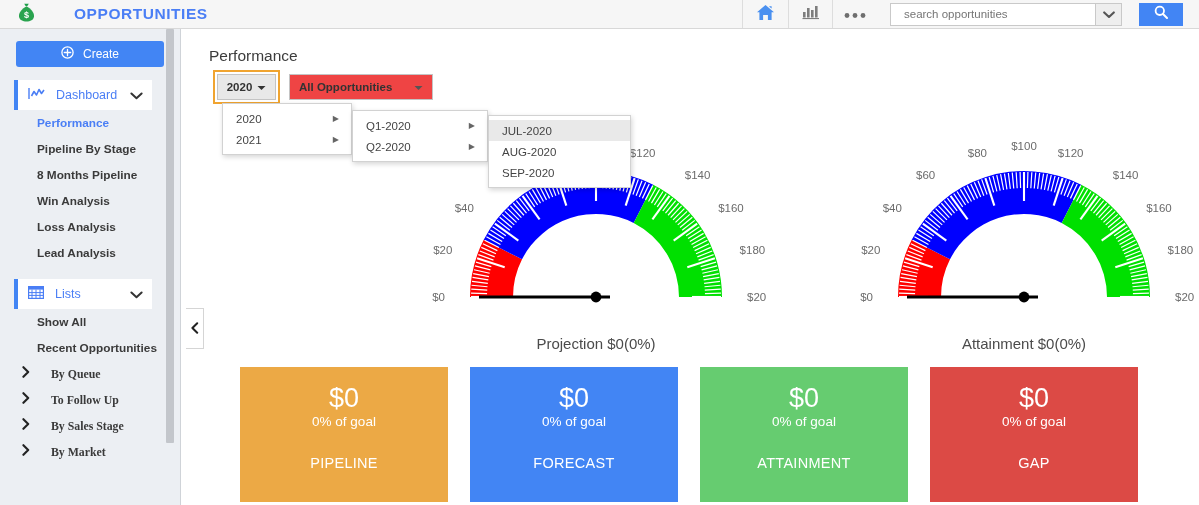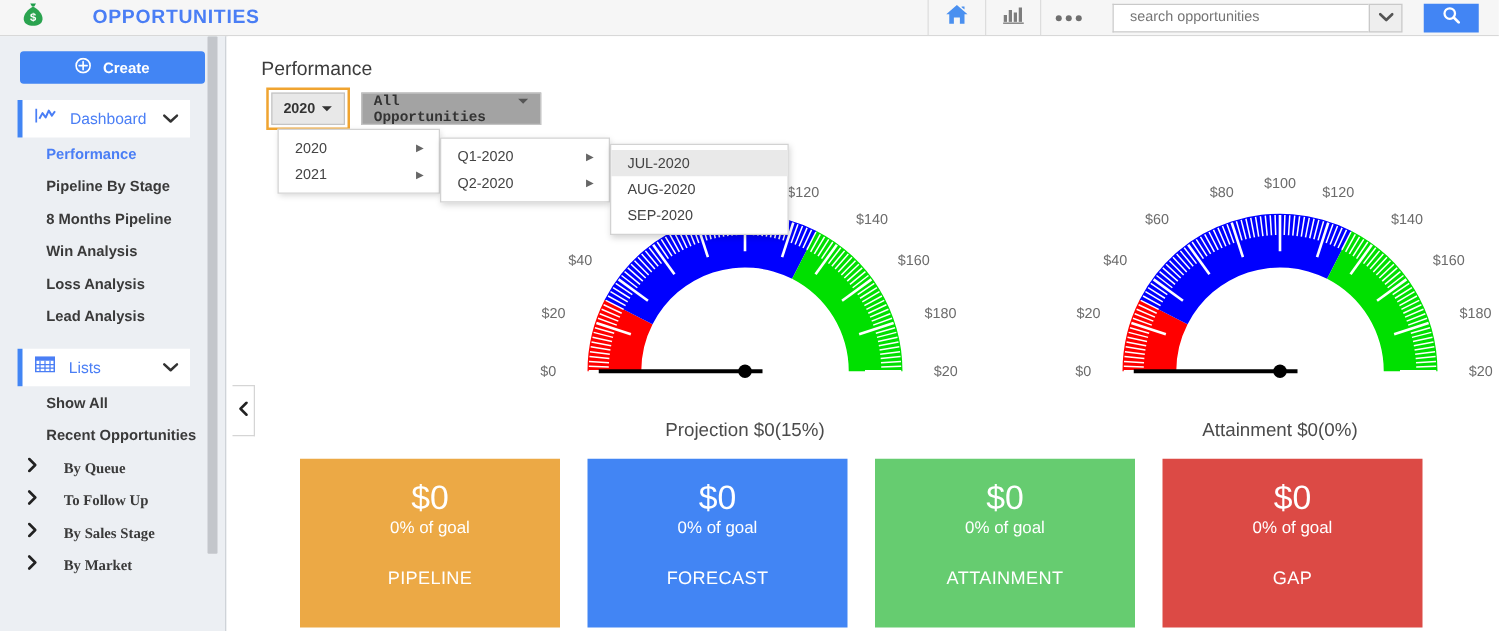--- a/index.html
+++ b/index.html
@@ -46,21 +46,21 @@
 
   
   .sidebar {
     position: absolute; top: 29px; left: 0; width: 181px; height: 476px;
     background: #eceff3; border-right: 1px solid #cfd3d8;
     overflow: hidden;
   }
   .create-btn {
     margin: 12px 16px 0 16px; height: 26px; background: #4285f4; color: #fff;
     border-radius: 3px; display: flex; align-items: center; justify-content: center;
-    gap: 9px; font-size: 12px; font-weight: bold; cursor: pointer;
+    gap: 9px; font-size: 12px; font-weight: normal; cursor: pointer;
   }
   .sec-head {
     margin-top: 13px; margin-left: 14px; margin-right: 28px;
     height: 30px; background: #ffffff; border-left: 4px solid #4285f4;
     display: flex; align-items: center; padding: 0 9px 0 10px; cursor: pointer;
   }
   .sec-head .sec-label { color: #4a7ef5; font-size: 12.5px; margin-left: 11px; flex: 1; }
   .navlink {
     height: 26px; display: flex; align-items: center; padding-left: 37px;
     font-size: 11.8px; font-weight: bold; color: #3a3a3a; cursor: pointer;
@@ -100,23 +100,23 @@
     background: #e8e8e8; border: 1px solid #c4c4c4;
     display: flex; align-items: center; justify-content: center; gap: 5px;
     font-size: 11.5px; font-weight: bold; color: #333; cursor: pointer;
   }
   .year-focus {
     position: absolute; left: -4px; top: -4px; width: 67px; height: 34px;
     border: 2px solid #f0a430; pointer-events: none;
   }
   .scope-btn {
     position: absolute; left: 72px; top: 0; width: 144px; height: 26px;
-    background: #a3a3a3; border: 1px solid #c4c4c4;
-    display: flex; align-items: flex-start; padding: 0 9px;
-    font-size: 11.5px; font-weight: bold; color: #333; cursor: pointer; font-family: Liberation Mono, monospace;
+    background: #ef4444; border: 1px solid #c4c4c4;
+    display: flex; align-items: center; padding: 0 9px;
+    font-size: 11.5px; font-weight: bold; color: #333; cursor: pointer;
   }
   .scope-btn .lbl { flex: 1; }
 
   
   .menu {
     position: absolute; background: #ffffff;
     border: 1px solid #d2d2d2; box-shadow: 1px 2px 5px rgba(0,0,0,.17);
     padding: 4px 0; z-index: 30;
   }
   .menu-item {
@@ -484,21 +484,21 @@
           <text x="258.7555730961634" y="39.83843384938292" text-anchor="start" font-family="Liberation Sans, sans-serif" font-size="11.5" fill="#6b6b6b">$140</text>
           <text x="292.16156615061703" y="73.24442690383653" text-anchor="start" font-family="Liberation Sans, sans-serif" font-size="11.5" fill="#6b6b6b">$160</text>
           <text x="313.60953396056817" y="115.33843384938291" text-anchor="start" font-family="Liberation Sans, sans-serif" font-size="11.5" fill="#6b6b6b">$180</text>
           <text x="321" y="161.99999999999997" text-anchor="start" font-family="Liberation Sans, sans-serif" font-size="11.5" fill="#6b6b6b">$200</text>
         </g>
       <g id="g1-needle">
           <line x1="184" y1="158" x2="53" y2="158.00000000000003" stroke="#000000" stroke-width="3.1" stroke-linecap="butt"></line>
           <circle cx="170" cy="158" r="5.4" fill="#000000"></circle>
         </g>
     </svg>
-    <div class="gauge-caption">Projection $0(15%)</div>
+    <div class="gauge-caption">Projection $0(0%)</div>
   </div>
 
   <div class="gauge-block gauge-2">
     <svg width="340" height="190" viewBox="0 0 340 190">
       <g id="g2-bands">
           <path d="M44 158.00000000000003 A126 126 0 0 1 57.73317795226565 100.79719703281711
           L96.04645849236546 120.31878852161762 A83 83 0 0 0 87 158 Z" fill="#ff0000"></path>
           <path d="M57.73317795226565 100.79719703281711 A126 126 0 0 1 227.2028029671829 45.73317795226565
           L207.68121147838238 84.04645849236546 A83 83 0 0 0 96.04645849236546 120.31878852161762 Z" fill="#0000ff"></path>
           <path d="M227.2028029671829 45.73317795226565 A126 126 0 0 1 296 157.99999999999997

